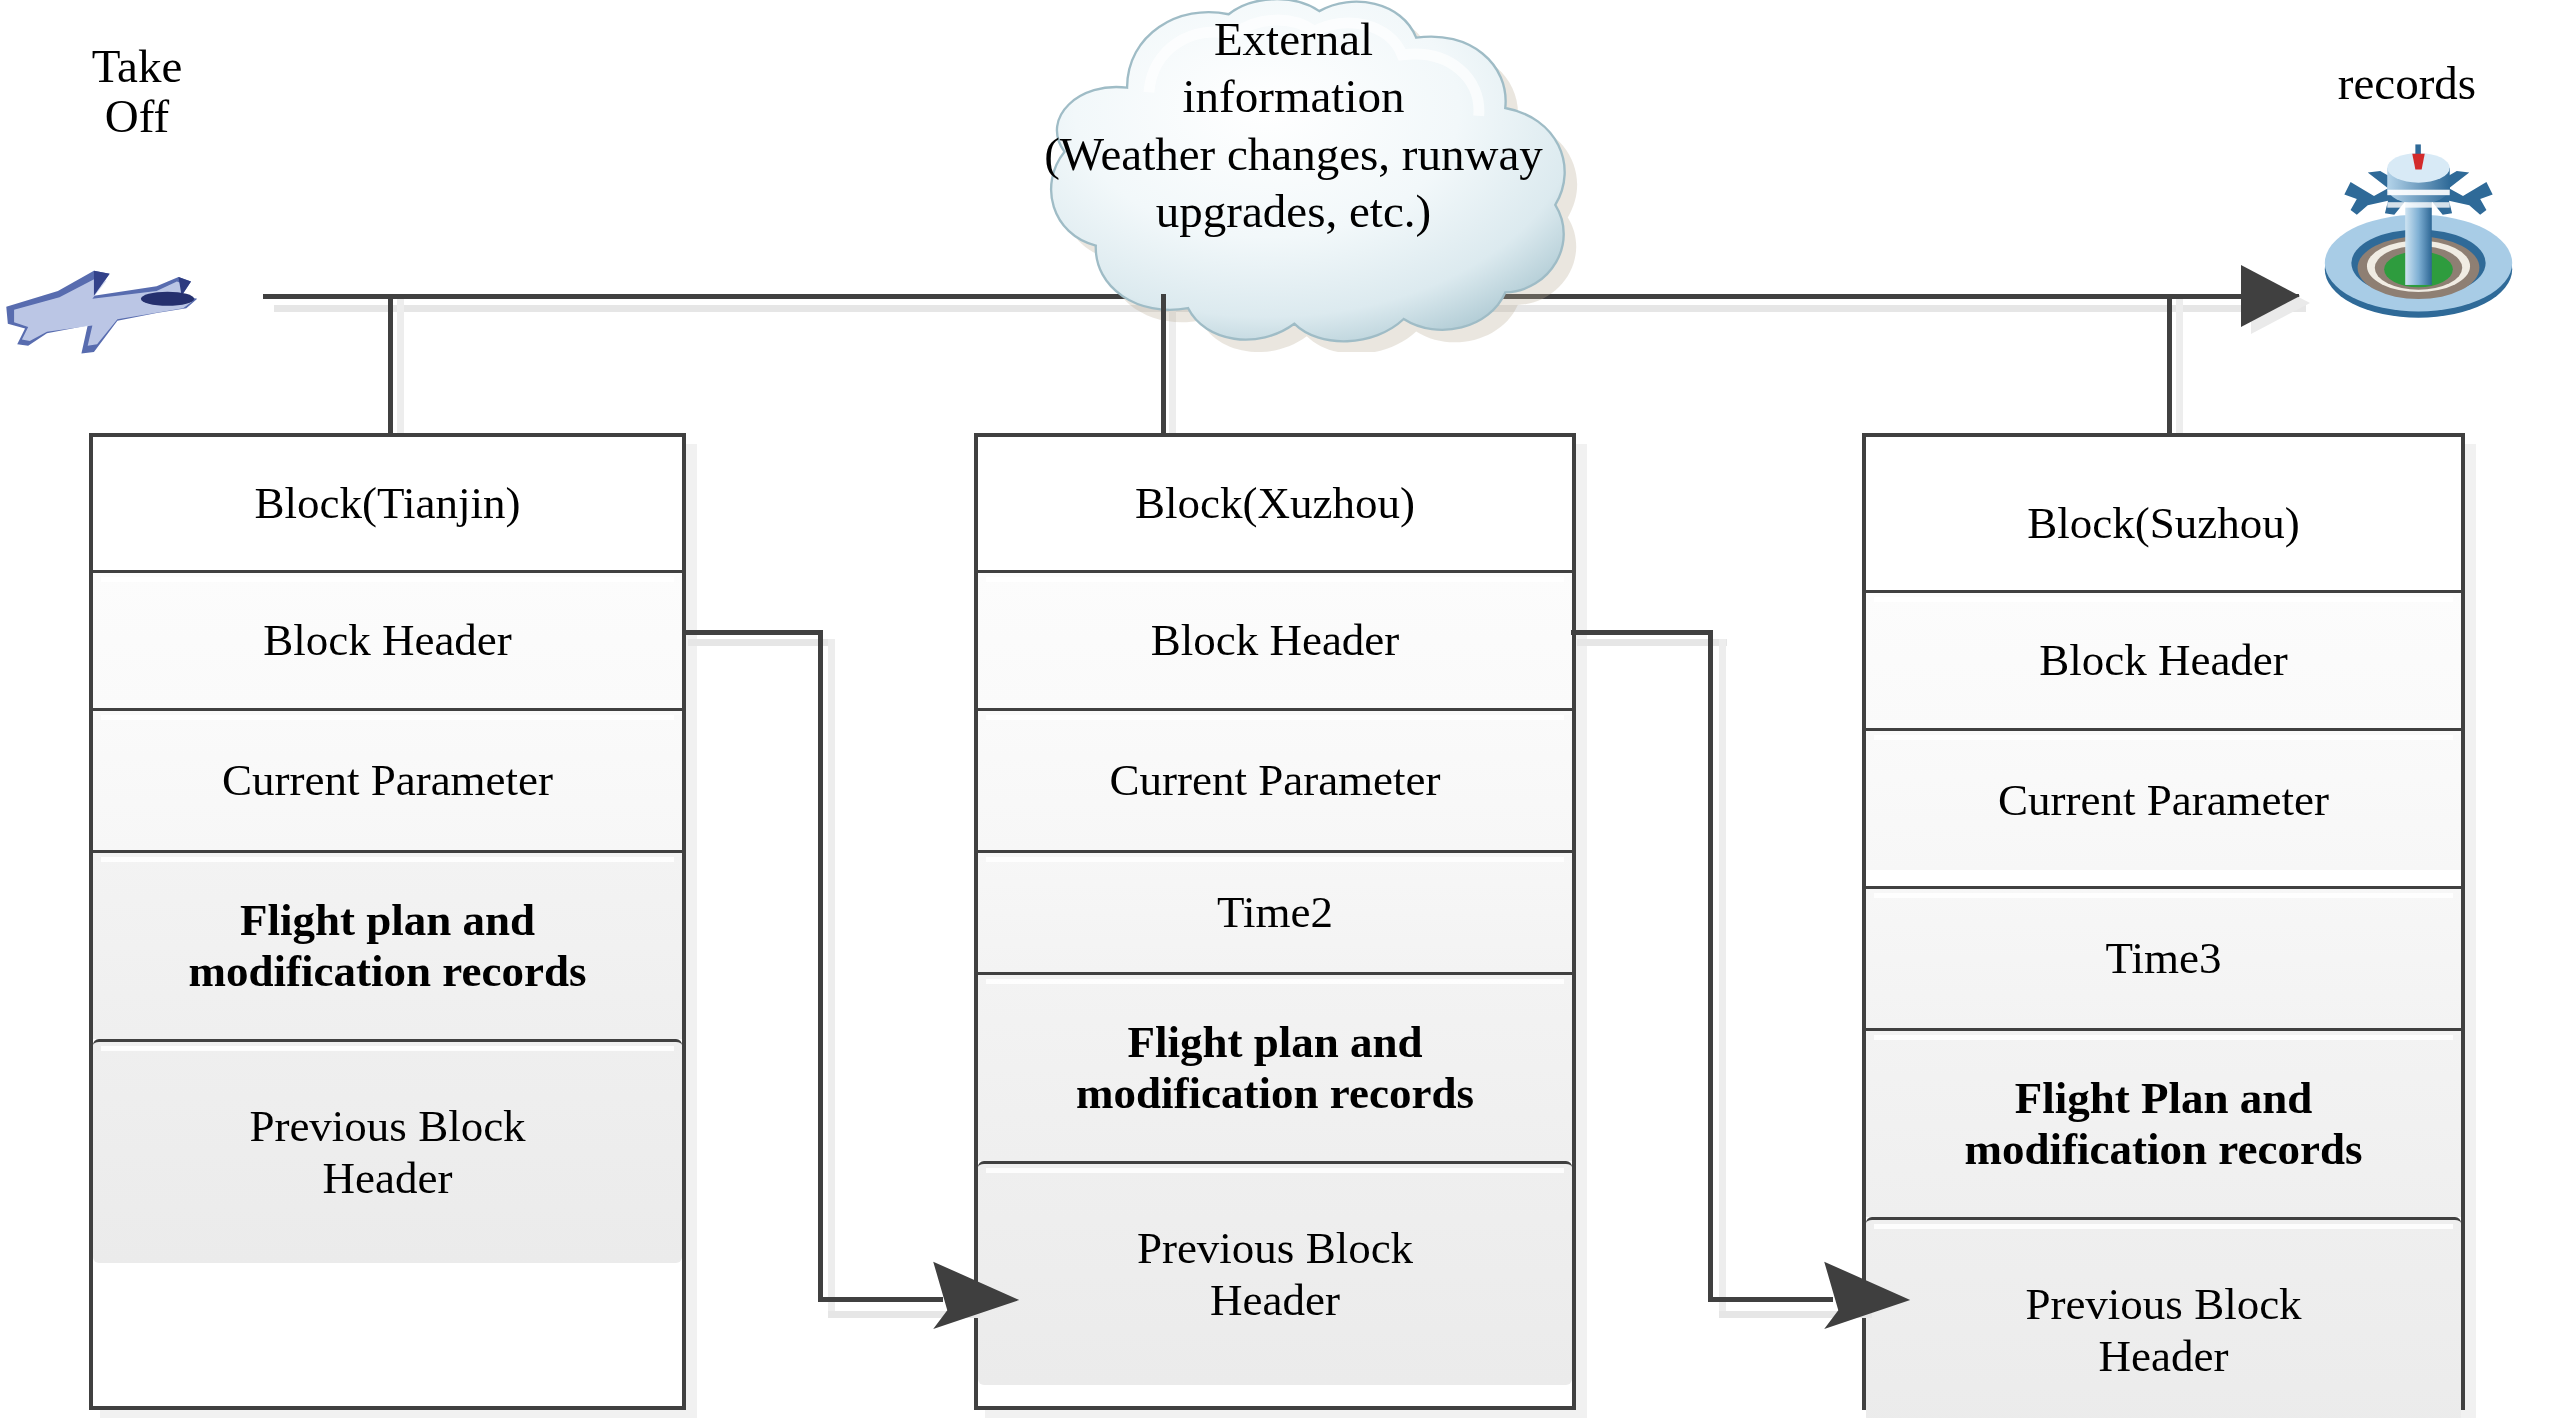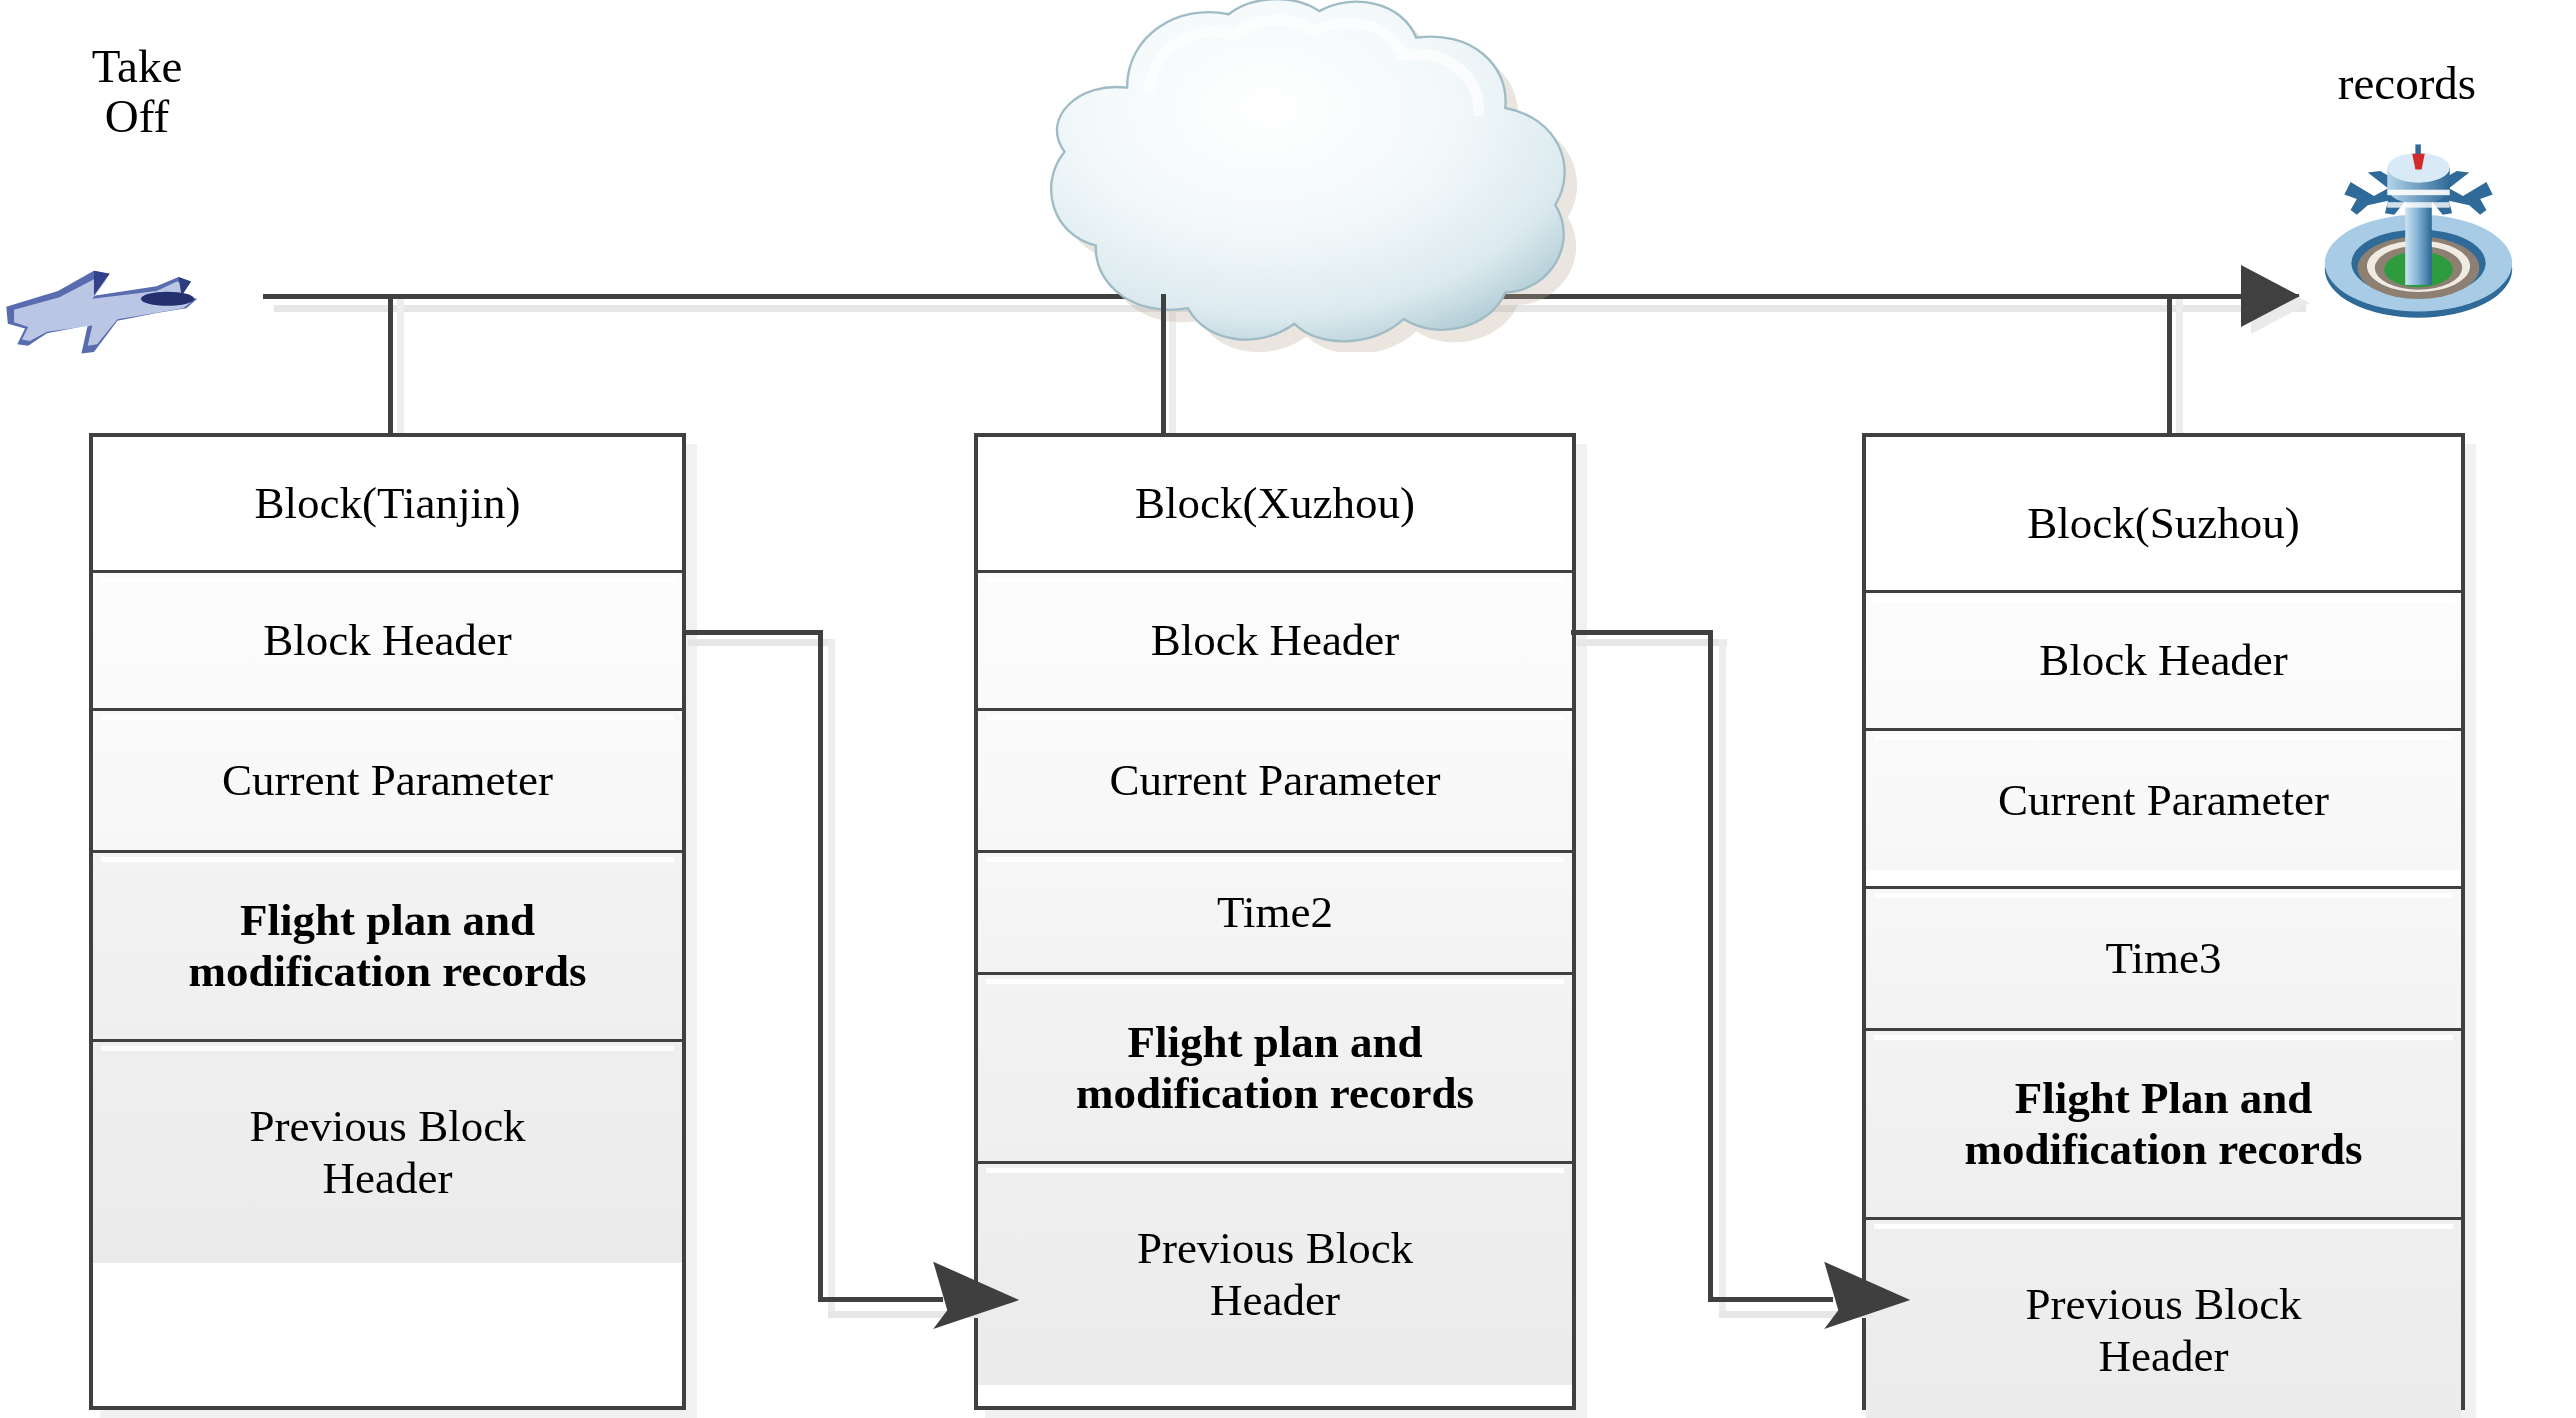--- a/index.html
+++ b/index.html
@@ -115,21 +115,21 @@
     white-space: pre-line;
     font-family: "Liberation Serif", "DejaVu Serif", serif;
     position: relative;
   }
   .block-row:first-child { border-top: none; border-radius: 26px; }
   .row-title  { background: #ffffff; }
   .row-g1     { background: linear-gradient(180deg,#fcfcfc 0%,#fafafa 100%); }
   .row-g2     { background: linear-gradient(180deg,#fafafa 0%,#f7f7f7 100%); }
   .row-g3     { background: linear-gradient(180deg,#f7f7f7 0%,#f3f3f3 100%); }
   .row-g4     { background: linear-gradient(180deg,#f3f3f3 0%,#efefef 100%); font-weight: bold; }
-  .row-g5     { background: linear-gradient(180deg,#efefef 0%,#ebebeb 100%); }
+  .row-g5     { background: linear-gradient(180deg,#efefef 0%,#ebebeb 100%); border-radius: 6px; }
   
   .block-row.hl::before {
     content: "";
     position: absolute;
     left: 7.8px; right: 7.8px; top: 3.9px;
     height: 5.5px;
     background: rgba(255,255,255,0.85);
   }
 
   
@@ -201,20 +201,24 @@
       <path d="M352 112 C352 44 418 4 482 18 C512 -6 566 -8 598 14
                C640 -10 704 2 722 48 C790 38 842 82 836 138
                C902 150 930 212 900 262 C930 310 894 372 836 374
                C816 420 750 436 706 408 C668 444 598 446 566 414
                C520 448 452 438 430 394 C366 406 310 368 312 314
                C256 300 238 236 272 194 C240 150 292 104 352 112 Z" fill="url(#cg)" stroke="#9fbcc6" stroke-width="3"></path>
 
       <path d="M380 118 C384 62 436 30 488 44 C520 20 564 20 592 40
                C632 18 688 30 704 70 C764 62 806 100 802 148" fill="none" stroke="#ffffff" stroke-width="14" opacity="0.65"></path>
     </svg>
+    <div id="cloud-text">External
+information
+(Weather changes, runway
+upgrades, etc.)</div>
   </div>
 
   <div class="abs label" id="landing-label">records</div>
 
   <svg class="abs" id="tower-icon" viewBox="0 0 270 260">
     <defs>
       <linearGradient id="tg1" x1="0" y1="0" x2="1" y2="0">
         <stop offset="0%" stop-color="#cfe4f2"></stop>
         <stop offset="50%" stop-color="#7fb0d4"></stop>
         <stop offset="100%" stop-color="#2d6694"></stop>

